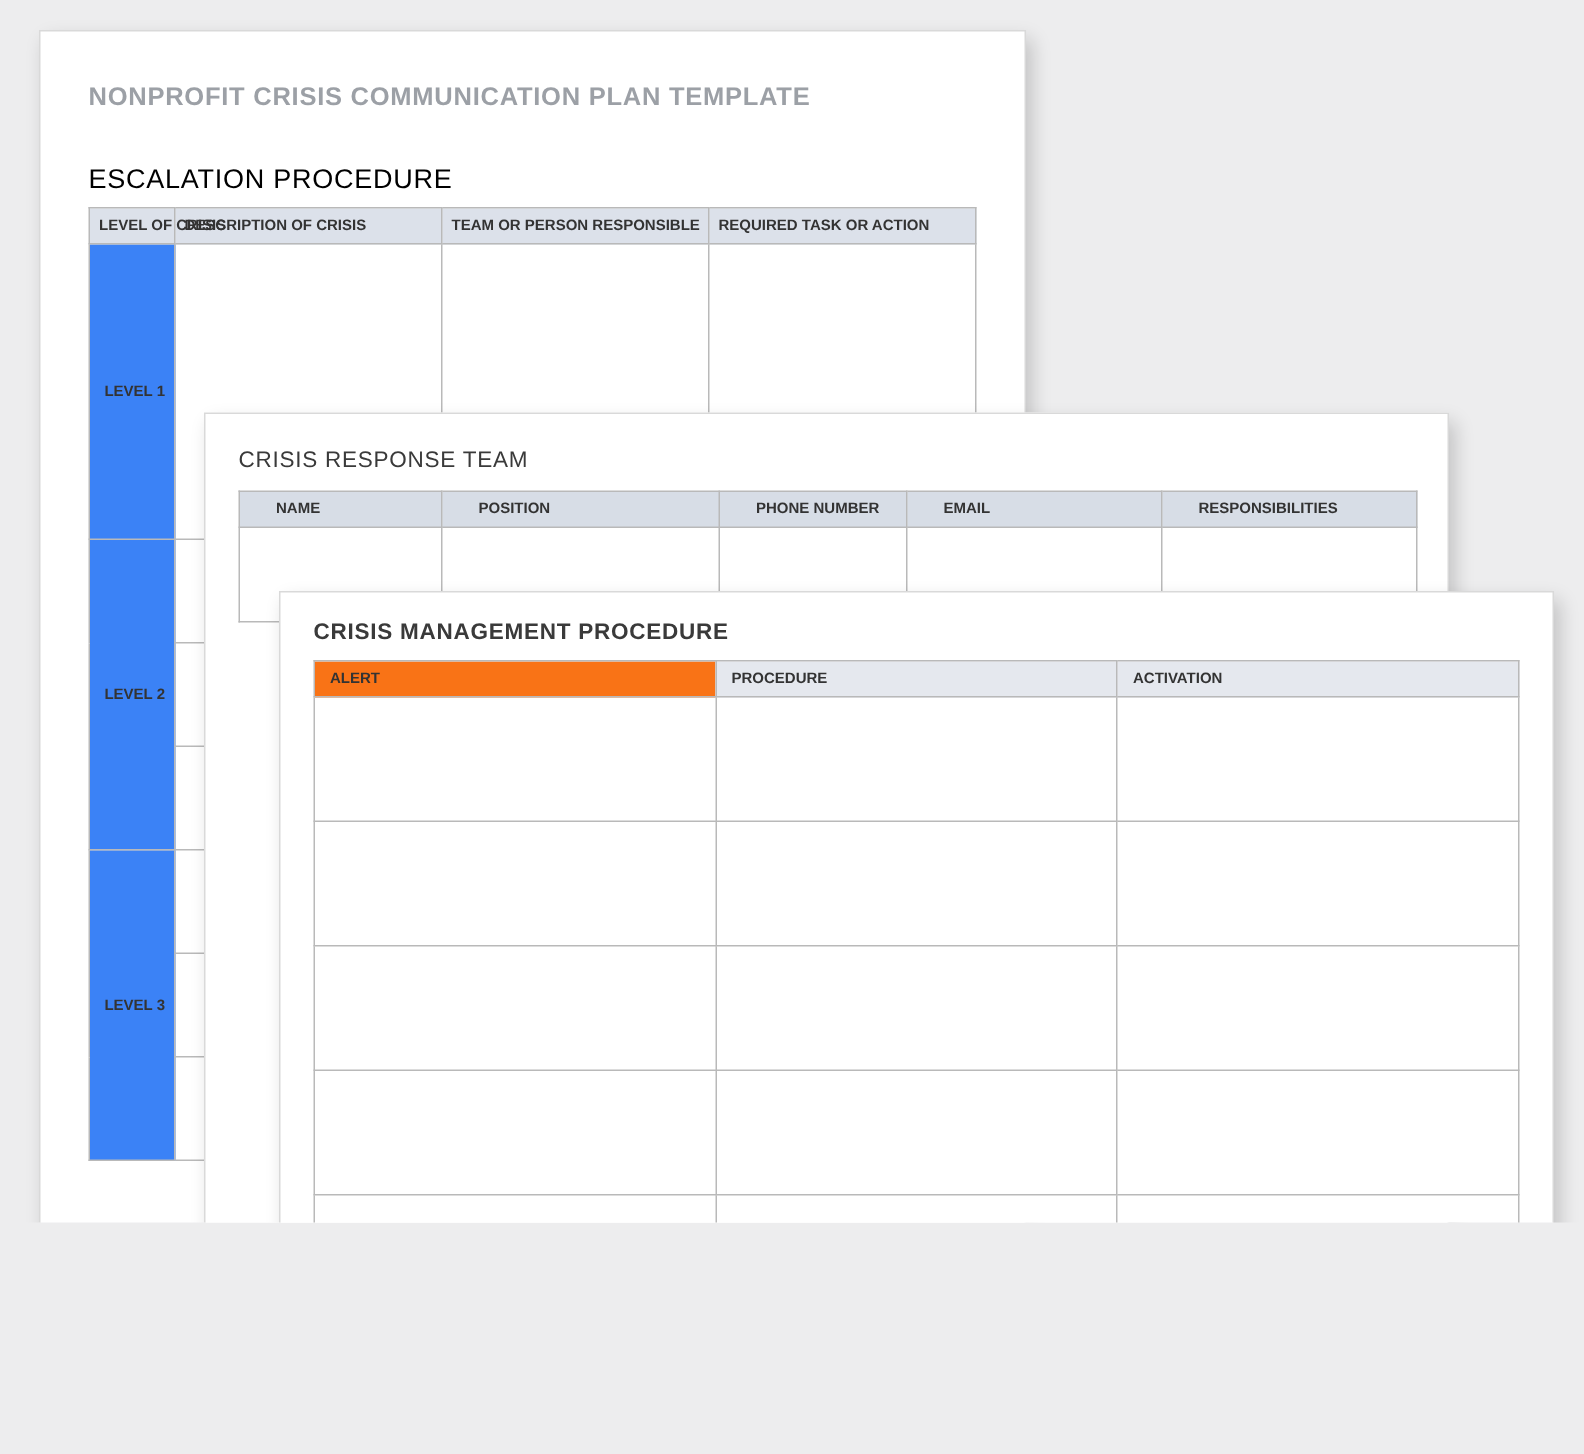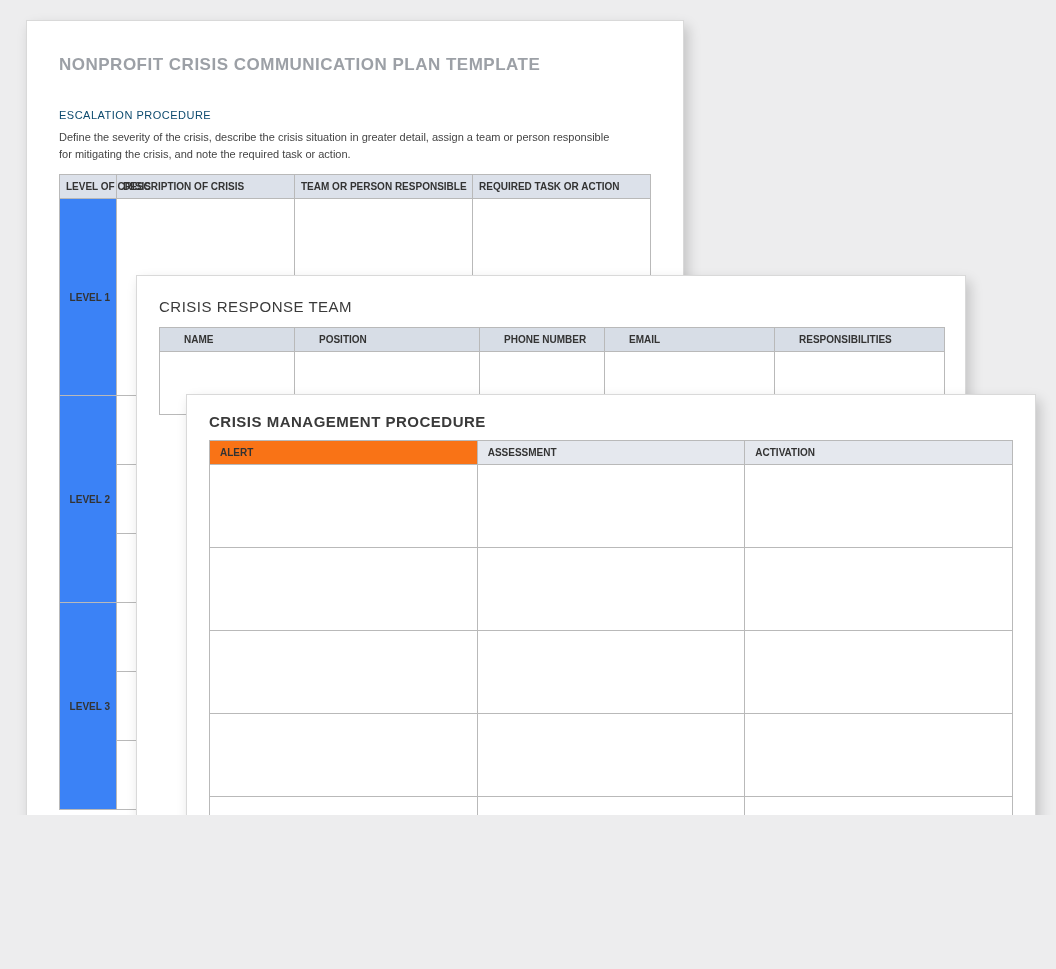--- a/index.html
+++ b/index.html
@@ -3,21 +3,21 @@
 <meta charset="utf-8">
 <style>
   html,body{margin:0;padding:0;background:#ededee;font-family:"Helvetica Neue",Arial,sans-serif;color:#333;}
   .stage{position:relative;width:1056px;height:815px;overflow:hidden;}
 
   .sheet{position:absolute;background:#fff;border:1px solid #d9d9d9;box-shadow:4px 6px 12px rgba(0,0,0,.18);}
 
   
   .sheet1{left:26px;top:20px;width:658px;height:880px;padding:34px 40px 20px 32px;box-sizing:border-box;}
   .doc-title{font-size:17px;font-weight:700;letter-spacing:.5px;color:#9ca0a6;margin:0 0 34px 0;}
-  .s1-heading{font-size:11px;font-weight:400;letter-spacing:.5px;color:#0c4a6e;margin:16px 0 8px 0;}
+  .s1-heading{font-size:18px;font-weight:400;letter-spacing:.5px;color:#000000;margin:16px 0 8px 0;}
   .s1-desc{font-size:11px;line-height:1.5;color:#444;margin:0 0 12px 0;max-width:560px;}
   table{border-collapse:collapse;width:100%;table-layout:fixed;}
   th,td{border:1px solid #b9b9b9;font-size:10px;font-weight:700;color:#333;padding:8px 6px;vertical-align:middle;}
   th{background:#dce1ea;text-align:left;white-space:nowrap;}
   .s1 col.c1{width:57px;}
   .s1 col.c2{width:178px;}
   .s1 col.c3{width:178px;}
   .s1 col.c4{width:178px;}
   .s1 td.lvl{background:#3b82f6;font-weight:700;font-size:10px;text-align:right;}
   .s1 td.top{height:180px;}
@@ -44,21 +44,20 @@
   .s3 td{height:66px;}
 </style>
 </head>
 <body>
 
 <div class="stage">
 
   <div class="sheet sheet1 s1">
     <h2 class="doc-title">NONPROFIT CRISIS COMMUNICATION PLAN TEMPLATE</h2>
     <div class="s1-heading">ESCALATION PROCEDURE</div>
-    <p class="s1-desc">Define the severity of the crisis, describe the crisis situation in greater detail, assign a team or person responsible for mitigating the crisis, and note the required task or action.</p>
     <table>
       <colgroup>
           <col class="c1">
           <col class="c2">
           <col class="c3">
           <col class="c4">
         </colgroup>
       <tbody>
           <tr class="headrow">
         <th>LEVEL OF CRISIS</th>
@@ -139,21 +138,21 @@
     </tbody>
       </table>
   </div>
 
   <div class="sheet sheet3 s3">
     <div class="s3-heading">CRISIS MANAGEMENT PROCEDURE</div>
     <table>
       <tbody>
           <tr>
         <th>ALERT</th>
-        <th class="alt">ASSESSMENT</th>
+        <th class="alt">PROCEDURE</th>
         <th class="alt">ACTIVATION</th>
       </tr>
       <tr>
             <td></td>
             <td></td>
             <td></td>
           </tr>
       <tr>
             <td></td>
             <td></td>

